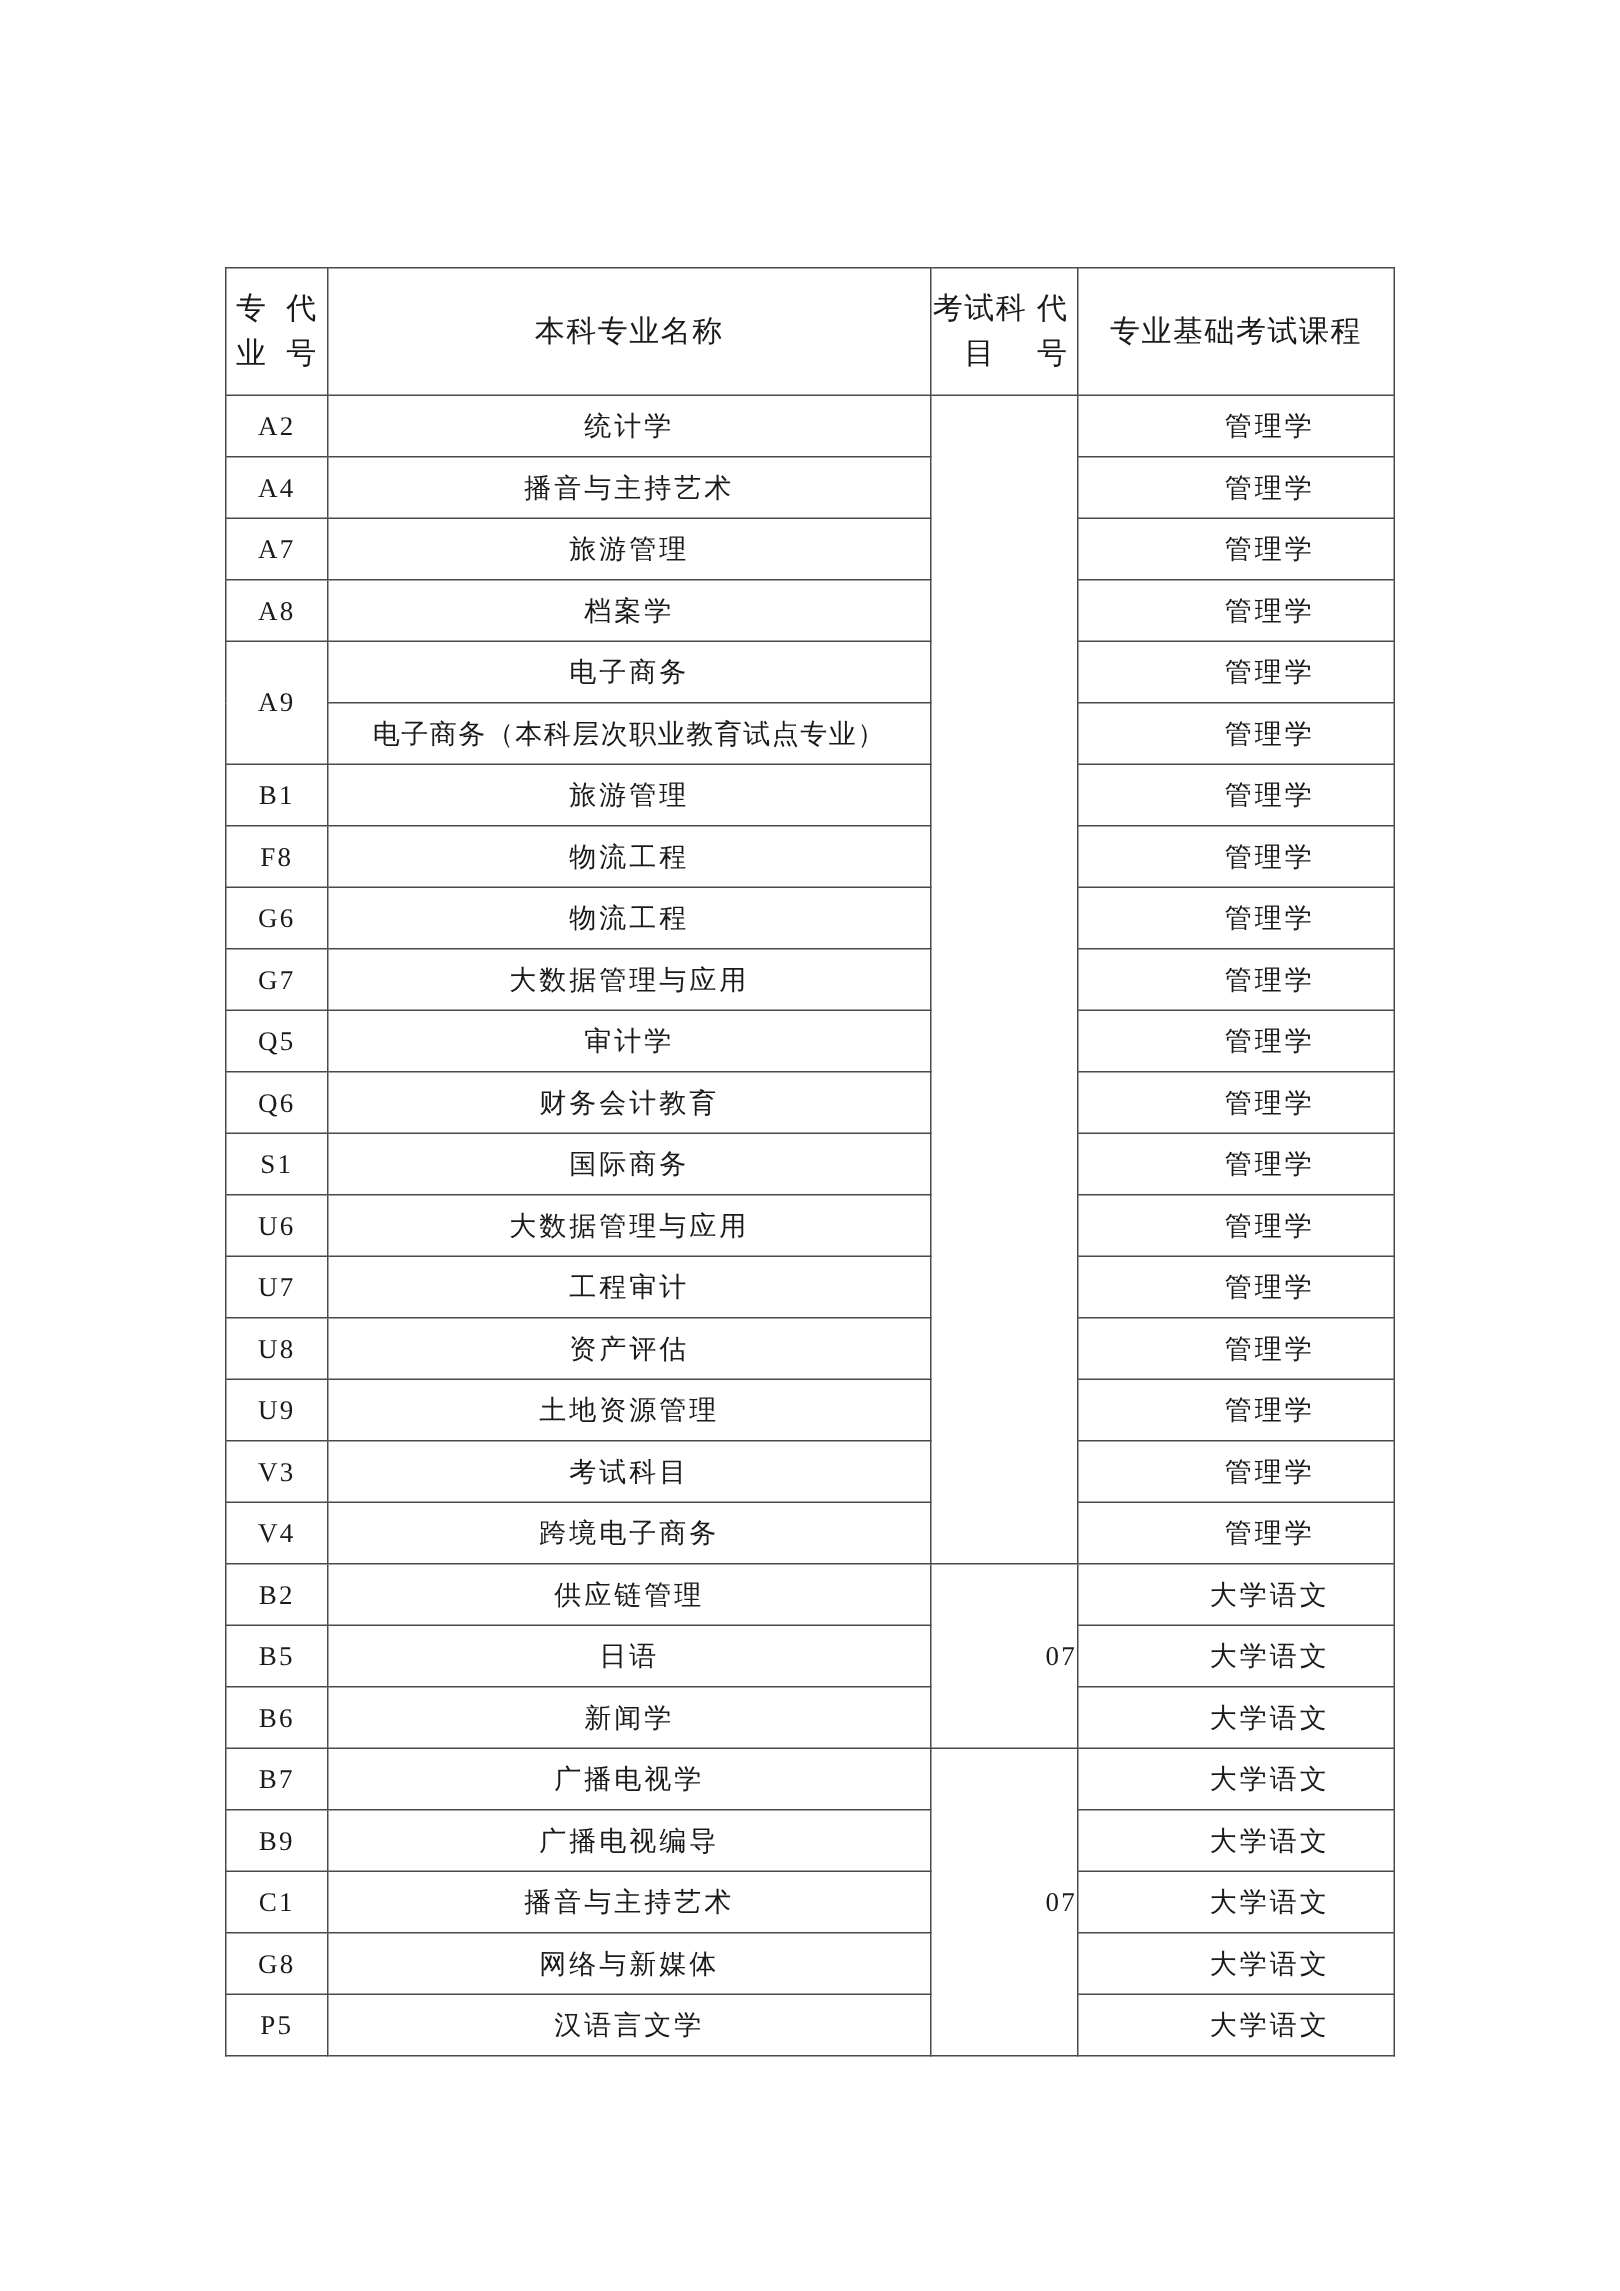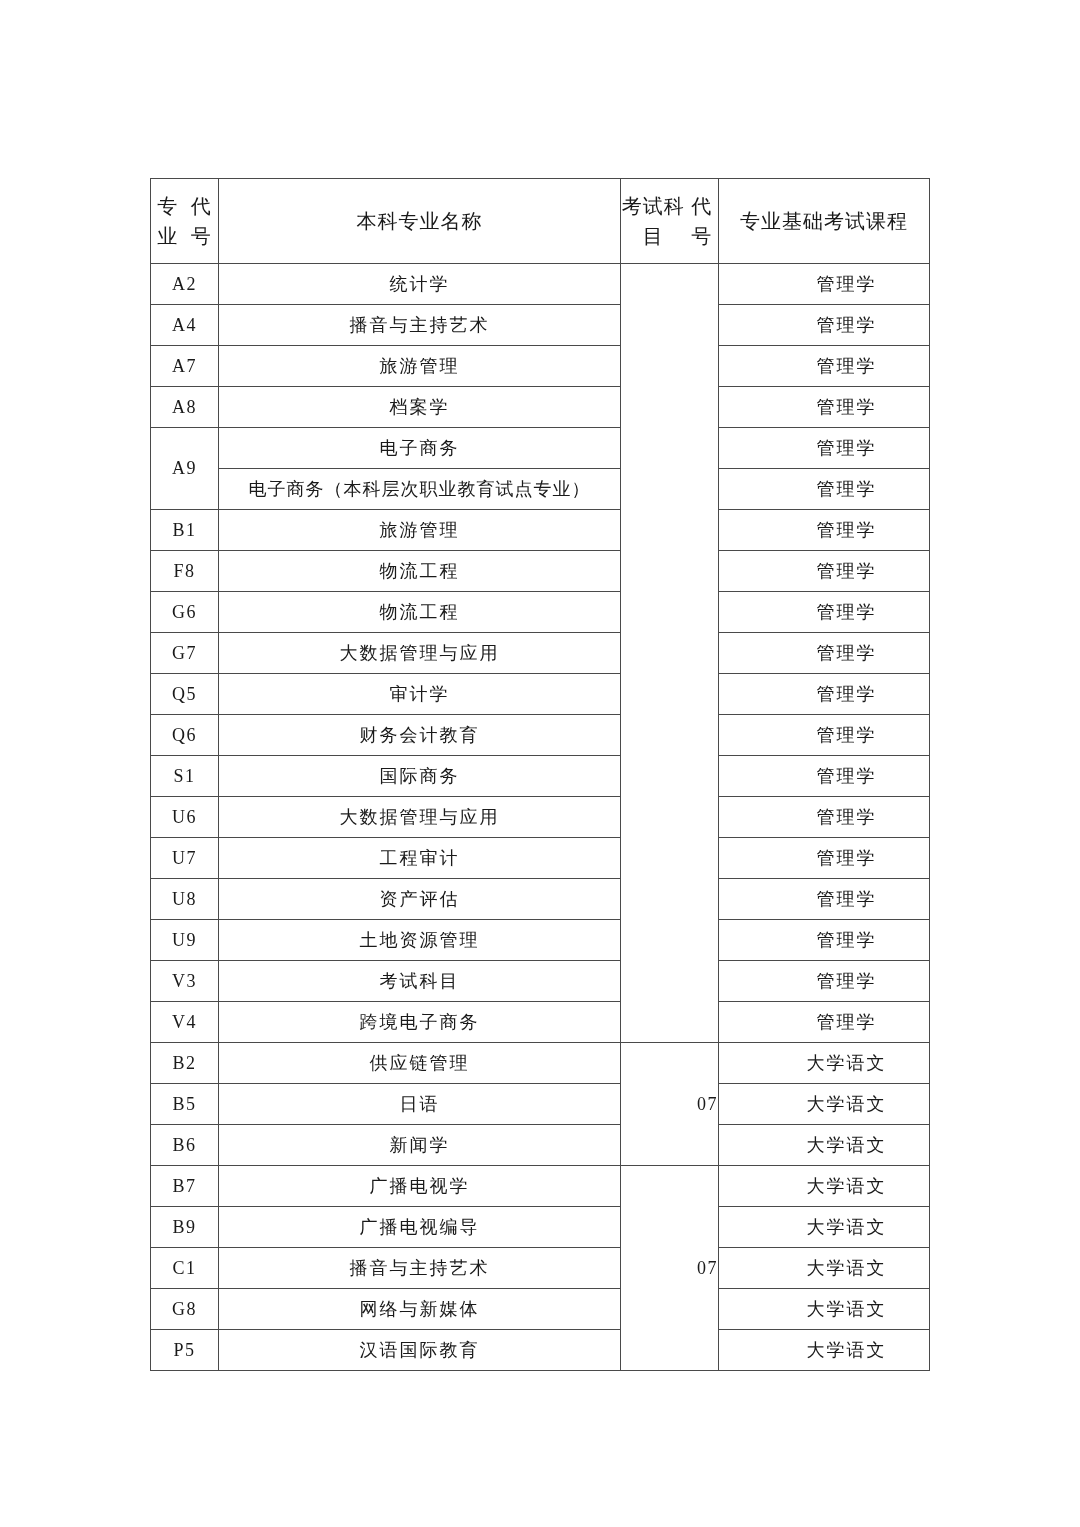--- a/index.html
+++ b/index.html
@@ -264,19 +264,19 @@
             <td class="name-cell">播音与主持艺术</td>
             <td class="course-cell">大学语文</td>
           </tr>
           <tr>
             <td class="code-cell">G8</td>
             <td class="name-cell">网络与新媒体</td>
             <td class="course-cell">大学语文</td>
           </tr>
           <tr>
             <td class="code-cell">P5</td>
-            <td class="name-cell">汉语国际教育</td>
+            <td class="name-cell">汉语言文学</td>
             <td class="course-cell">大学语文</td>
           </tr>
         </tbody>
     </table>
   </div>
 </div>
 
 </body></html>

